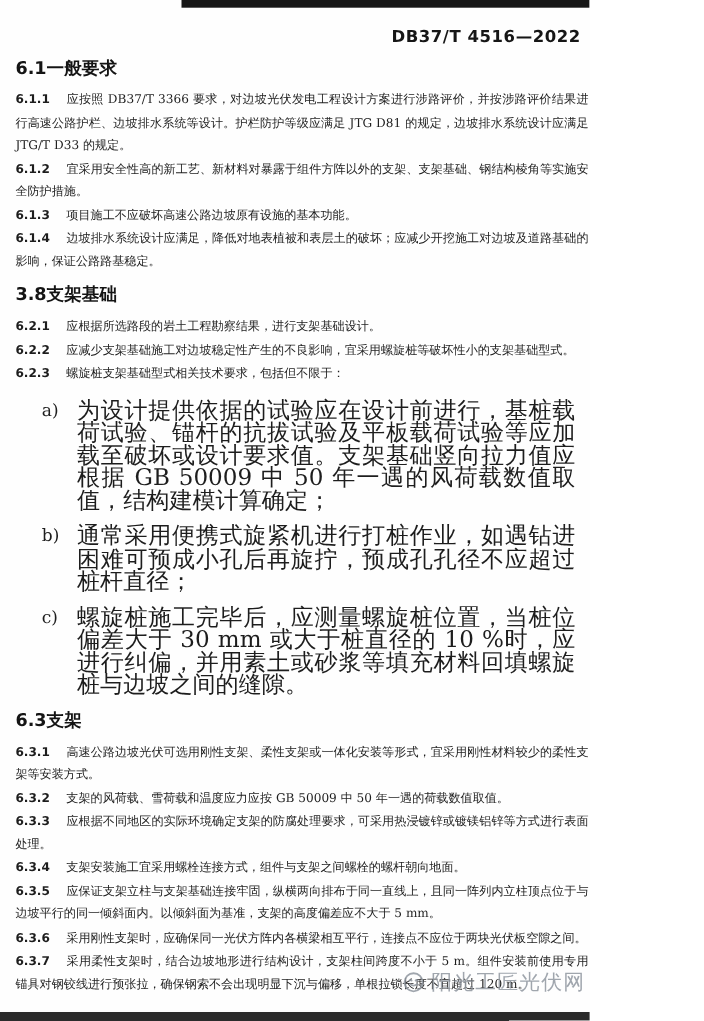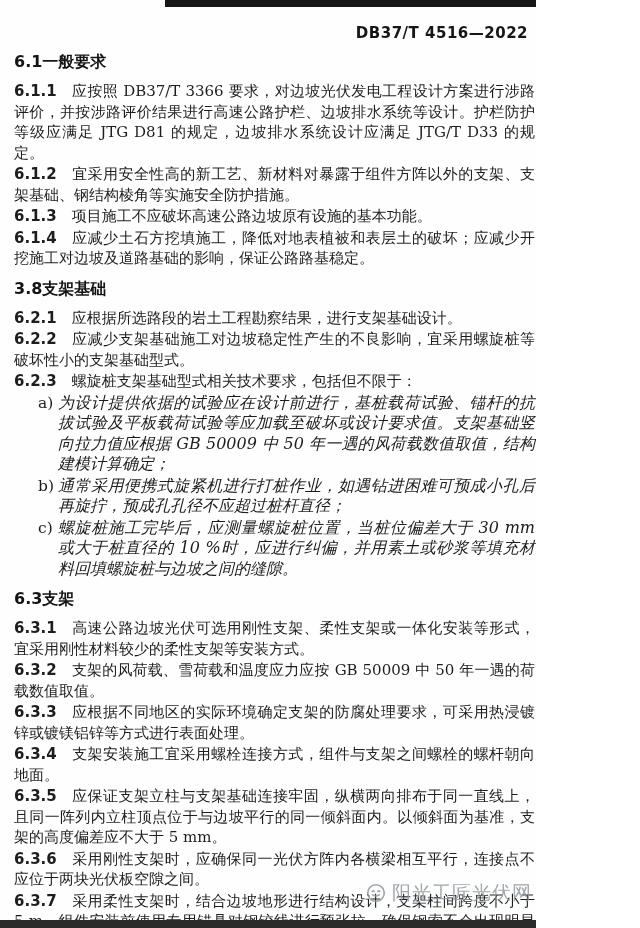--- a/index.html
+++ b/index.html
@@ -23,35 +23,35 @@
     font-family:"DejaVu Sans","Liberation Sans",sans-serif;
     font-size:15px;font-weight:600;letter-spacing:.5px;color:#161616;
   }
   .sec-h{
     margin:10px 0 9px 0;font-size:16px;line-height:20px;
     font-family:"DejaVu Sans","Liberation Sans",sans-serif;
     font-weight:700;color:#141414;
   }
   .sec-h .sn{}
   .clause{
-    margin:1px 0;padding-right:1px;font-size:15px;line-height:20.5px;
+    margin:1px 0;padding-right:1px;font-size:11px;line-height:20.5px;
     text-align:justify;
   }
   .cn{
     font-family:"DejaVu Sans","Liberation Sans",sans-serif;
     font-weight:700;margin-right:15px;white-space:nowrap;
   }
   .sublist{margin:0;}
   .li{position:relative;padding-left:44px;margin:1px 0;}
   .li .marker{
     position:absolute;left:24px;top:0;
     font-size:15.5px;line-height:20.5px;color:#1d1d1d;
   }
   .li .li-text{
-    margin:0;font-size:16px;line-height:20.5px;text-align:justify;padding-right:1px;font-style:italic;
+    margin:12px;font-size:21px;line-height:20.5px;text-align:justify;padding-right:1px;
   }
   .watermark{
     position:absolute;right:4px;bottom:22px;display:flex;align-items:center;gap:5px;
     color:#9097a0;font-size:19px;letter-spacing:1px;
     font-family:Liberation Mono, monospace;
     opacity:.85;white-space:nowrap;
   }
   .wm-icon{display:inline-block;width:22px;height:22px;}
 </style>
 </head>
@@ -60,21 +60,21 @@
 <div class="page">
   <div class="scan-bar-top"></div>
 
   <div class="doc-header">DB37/T 4516—2022</div>
 
   <section>
     <h3 class="sec-h"><span class="sn">6.1</span><span>一般要求</span></h3>
     <p class="clause"><span class="cn">6.1.1</span><span>应按照 DB37/T 3366 要求，对边坡光伏发电工程设计方案进行涉路评价，并按涉路评价结果进行高速公路护栏、边坡排水系统等设计。护栏防护等级应满足 JTG D81 的规定，边坡排水系统设计应满足 JTG/T D33 的规定。</span></p>
     <p class="clause"><span class="cn">6.1.2</span><span>宜采用安全性高的新工艺、新材料对暴露于组件方阵以外的支架、支架基础、钢结构棱角等实施安全防护措施。</span></p>
     <p class="clause"><span class="cn">6.1.3</span><span>项目施工不应破坏高速公路边坡原有设施的基本功能。</span></p>
-    <p class="clause"><span class="cn">6.1.4</span><span>应减少土石方挖填施工，降低对地表植被和表层土的破坏；应减少开挖施工对边坡及道路基础的影响，保证公路路基稳定。</span></p>
+    <p class="clause"><span class="cn">6.1.4</span><span>边坡排水系统设计应满足，降低对地表植被和表层土的破坏；应减少开挖施工对边坡及道路基础的影响，保证公路路基稳定。</span></p>
   </section>
 
   <section>
     <h3 class="sec-h"><span class="sn">3.8</span><span>支架基础</span></h3>
     <p class="clause"><span class="cn">6.2.1</span><span>应根据所选路段的岩土工程勘察结果，进行支架基础设计。</span></p>
     <p class="clause"><span class="cn">6.2.2</span><span>应减少支架基础施工对边坡稳定性产生的不良影响，宜采用螺旋桩等破坏性小的支架基础型式。</span></p>
     <p class="clause"><span class="cn">6.2.3</span><span>螺旋桩支架基础型式相关技术要求，包括但不限于：</span></p>
     <div class="sublist">
       <div class="li">
         <span class="marker">a)</span>

